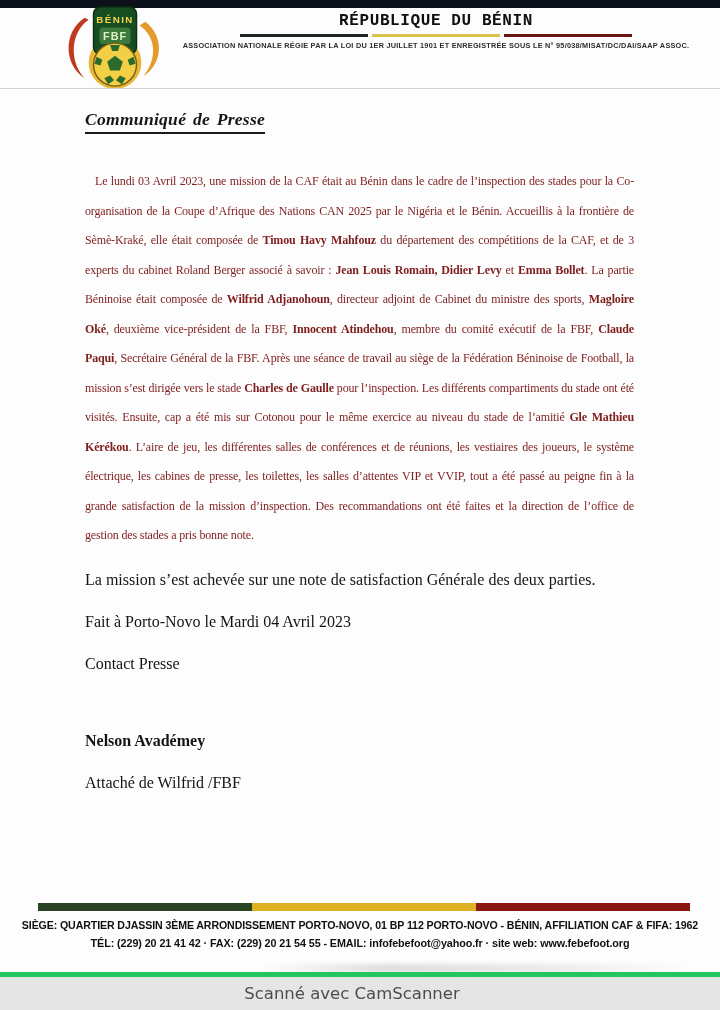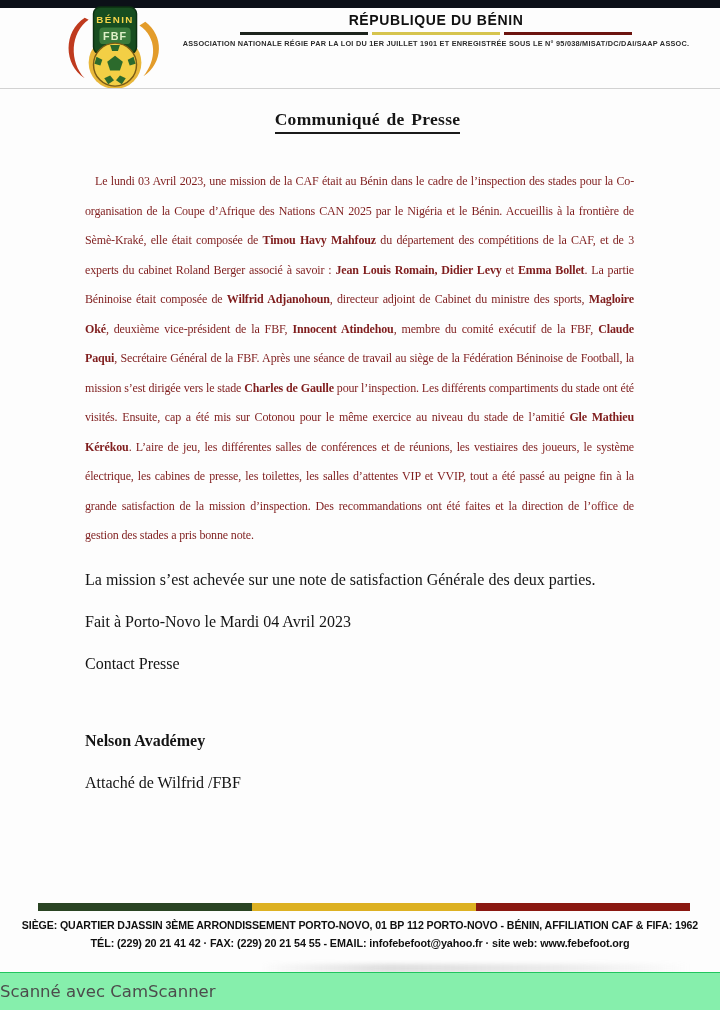--- a/index.html
+++ b/index.html
@@ -5,47 +5,47 @@
   html,body { margin:0; padding:0; background:#ffffff; }
   .page {
     position:relative; width:720px; height:1010px; margin:0 auto;
     background:#fdfdfd; overflow:hidden;
     font-family:"Liberation Serif", serif; color:#161616;
   }
   
   .top-bar { position:absolute; top:0; left:0; width:100%; height:8px; background:#0c1018; }
   .camscanner-strip {
     position:absolute; bottom:0; left:0; width:100%; height:38px;
-    background:#86efac; border-top:1px solid #22c55e;
-    display:flex; align-items:center; justify-content:flex-start;
+    background:#e5e5e5; border-top:5px solid #22c55e;
+    display:flex; align-items:center; justify-content:center;
     padding-right:16px; box-sizing:border-box;
     font-family:"DejaVu Sans", sans-serif; font-size:16.5px; color:#4c4c4c;
   }
   .scan-smudge {
     position:absolute; right:30px; bottom:37px; width:430px; height:9px;
     background:linear-gradient(90deg, rgba(190,190,190,0), rgba(175,175,175,.4) 30%, rgba(185,185,185,.25) 70%, rgba(190,190,190,0));
     filter:blur(2px);
   }
   
   .logo { position:absolute; left:52px; top:6px; width:128px; height:86px; }
   .header-text {
     position:absolute; left:162px; top:12px; width:548px; text-align:center;
     font-family:"Liberation Sans", sans-serif; color:#101010;
   }
-  .republic { font-size:14px; font-weight:700; letter-spacing:.6px; }
+  .republic { font-size:16px; font-weight:700; letter-spacing:.6px;font-family:Liberation Mono, monospace; }
   .header-flag-rule { display:flex; width:392px; height:3px; margin:4px auto 3px; }
   .header-flag-rule .hseg-green { flex:1; background:#1d241d; }
   .header-flag-rule .hseg-yellow { flex:1; background:#d6c44e; margin:0 4px; }
   .header-flag-rule .hseg-red { flex:1; background:#6c140f; }
   .federation { font-size:19.5px; font-weight:700; letter-spacing:.6px; }
   .association { font-size:7.3px; font-weight:700; letter-spacing:.25px; color:#2c2c2c; margin-top:4px; white-space:nowrap; }
   .header-hairline { position:absolute; top:88px; left:0; width:100%; border-top:1px solid #d2d2d2; }
   
   .doc-body { position:absolute; top:96px; left:85px; width:565px; }
-  .doc-title { text-align:center; margin:0 0 33px 0; }
+  .doc-title { text-align:left; margin:0 0 33px 0;font-style:italic; }
   .doc-title span {
     display:inline-block; font-size:17.5px; font-weight:700; letter-spacing:.3px;
     border-bottom:2px solid #1b1b1b; padding-bottom:2px; word-spacing:2px;
   }
   .par {
     font-size:12px; line-height:29.5px; text-align:justify;
     letter-spacing:-0.15px; margin:0 16px 14px 0; color:#7f1d1d;
   }
   .par.main { text-indent:10px; }
   .line { font-size:16px; line-height:29px; margin:0 0 13px 0; color:#141414; }

